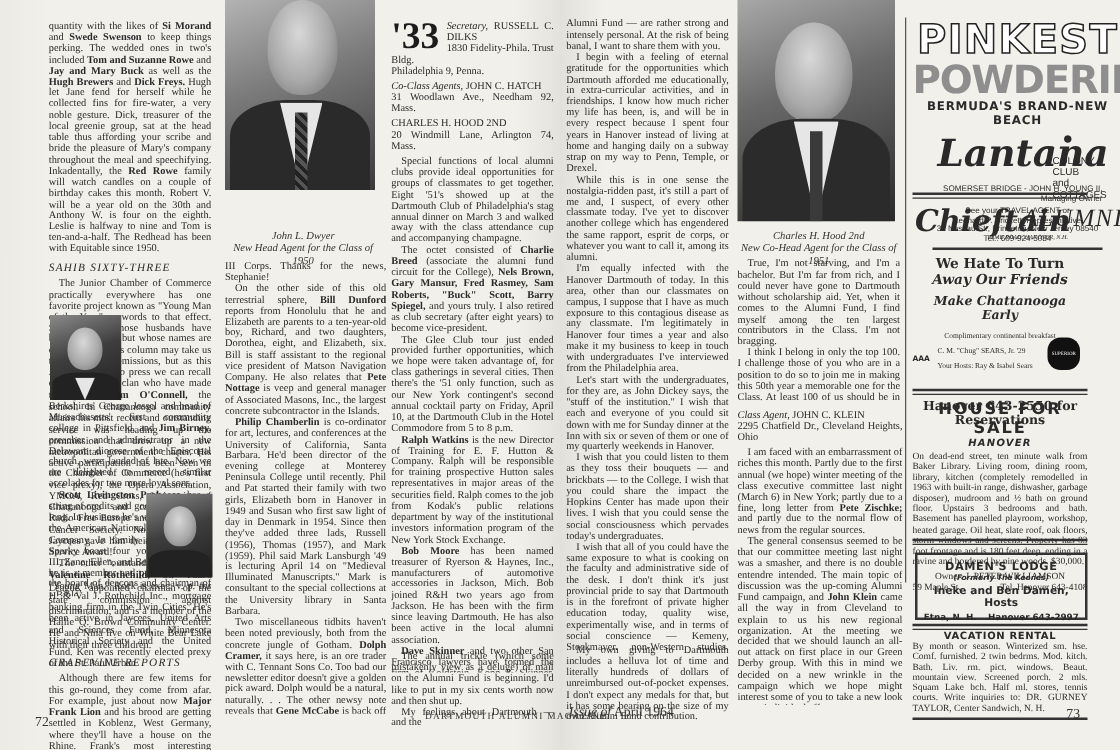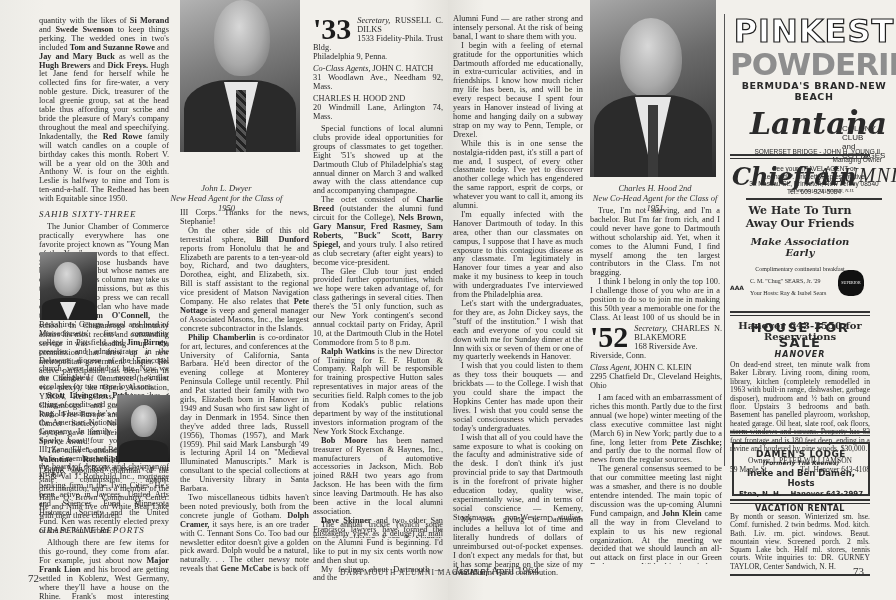--- a/index.html
+++ b/index.html
@@ -65,45 +65,45 @@
   <p><span>Although there are few items for this go-round, they come from afar. For example, just about now </span><b>Major Frank Lion</b><span> and his brood are getting settled in Koblenz, West Germany, where they'll have a house on the Rhine. Frank's most interesting assignment is liaison officer with the German</span></p>
 </div>
 <div class="folio" style="left:28px;top:572px;">72</div>
 
 <div class="photo" style="left:180px;top:0px;width:120px;height:152px;background:linear-gradient(160deg,#b3b3b3 0%,#7d7d7d 40%,#3a3a3a 100%);">
   <div class="face" style="left:34px;top:0px;width:56px;height:76px;"></div>
   <div class="suit" style="left:4px;width:112px;height:72px;background:#2a2a2a;"></div>
   <div class="shirt" style="left:44px;width:34px;height:70px;"></div>
   <div style="position:absolute;left:56px;bottom:0;width:10px;height:62px;background:repeating-linear-gradient(45deg,#555 0 3px,#222 3px 6px);"></div>
 </div>
-<div class="caption" style="left:164px;top:183px;width:125px;">
+<div class="caption" style="left:180px;top:183px;width:125px;">
   <div>John L. Dwyer</div>
   <div>New Head Agent for the Class of 1950</div>
 </div>
 <div class="col" style="left:180px;top:209px;width:129px;height:362px;overflow:hidden;">
   <p class="ni">III Corps. Thanks for the news, Stephanie!</p>
   <p><span>On the other side of this old terrestrial sphere, </span><b>Bill Dunford</b><span> reports from Honolulu that he and Elizabeth are parents to a ten-year-old boy, Richard, and two daughters, Dorothea, eight, and Elizabeth, six. Bill is staff assistant to the regional vice president of Matson Navigation Company. He also relates that </span><b>Pete Nottage</b><span> is veep and general manager of Associated Masons, Inc., the largest concrete subcontractor in the Islands.</span></p>
   <p><b>Philip Chamberlin</b><span> is co-ordinator for art, lectures, and conferences at the University of California, Santa Barbara. He'd been director of the evening college at Monterey Peninsula College until recently. Phil and Pat started their family with two girls, Elizabeth born in Hanover in 1949 and Susan who first saw light of day in Denmark in 1954. Since then they've added three lads, Russell (1956), Thomas (1957), and Mark (1959). Phil said Mark Lansburgh '49 is lecturing April 14 on "Medieval Illuminated Manuscripts." Mark is consultant to the special collections at the University library in Santa Barbara.</span></p>
   <p><span>Two miscellaneous tidbits haven't been noted previously, both from the concrete jungle of Gotham. </span><b>Dolph Cramer,</b><span> it says here, is an ore trader with C. Tennant Sons Co. Too bad our newsletter editor doesn't give a golden pick award. Dolph would be a natural, naturally. . . The other newsy note reveals that </span><b>Gene McCabe</b><span> is back off the Indian reservation in New York (he'd been in Shawnee Mission, Kan., for three years) and co-ordinating oil sales for Mobil. He's called a resale associate in the market planning department.</span></p>
 
 </div>
 
 <div class="col" style="left:313px;top:16px;width:130px;height:522px;overflow:hidden;">
   <div style="overflow:hidden;">
     <span class="classnum">'33</span>
     <div class="sec"><i>Secretary,</i> <span class="sc">RUSSELL C. DILKS</span></div>
-    <div class="sec">1533 Fidelity-Phila. Trust Bldg.</div>
+    <div class="sec">1830 Fidelity-Phila. Trust Bldg.</div>
     <div class="sec">Philadelphia 9, Penna.</div>
   </div>
   <div class="sec" style="margin-top:3px;"><i>Co-Class Agents,</i> <span class="sc">JOHN C. HATCH</span></div>
   <div class="sec">31 Woodlawn Ave., Needham 92, Mass.</div>
   <div class="sec sc" style="margin-top:3px;">CHARLES H. HOOD 2ND</div>
   <div class="sec" style="margin-bottom:4px;">20 Windmill Lane, Arlington 74, Mass.</div>
   <p>Special functions of local alumni clubs provide ideal opportunities for groups of classmates to get together. Eight '51's showed up at the Dartmouth Club of Philadelphia's stag annual dinner on March 3 and walked away with the class attendance cup and accompanying champagne.</p>
-  <p><span>The octet consisted of </span><b>Charlie Breed</b><span> (outstander the alumni fund circuit for the College), </span><b>Nels Brown, Gary Mansur, Fred Rasmey, Sam Roberts, "Buck" Scott, Barry Spiegel,</b><span> and yours truly. I also retired as club secretary (after eight years) to become vice-president.</span></p>
+  <p><span>The octet consisted of </span><b>Charlie Breed</b><span> (associate the alumni fund circuit for the College), </span><b>Nels Brown, Gary Mansur, Fred Rasmey, Sam Roberts, "Buck" Scott, Barry Spiegel,</b><span> and yours truly. I also retired as club secretary (after eight years) to become vice-president.</span></p>
   <p>The Glee Club tour just ended provided further opportunities, which we hope were taken advantage of, for class gatherings in several cities. Then there's the '51 only function, such as our New York contingent's second annual cocktail party on Friday, April 10, at the Dartmouth Club in the Hotel Commodore from 5 to 8 p.m.</p>
   <p><b>Ralph Watkins</b><span> is the new Director of Training for E. F. Hutton &amp; Company. Ralph will be responsible for training prospective Hutton sales representatives in major areas of the securities field. Ralph comes to the job from Kodak's public relations department by way of the institutional investors information program of the New York Stock Exchange.</span></p>
   <p><b>Bob Moore</b><span> has been named treasurer of Ryerson &amp; Haynes, Inc., manufacturers of automotive accessories in Jackson, Mich. Bob joined R&amp;H two years ago from Jackson. He has been with the firm since leaving Dartmouth. He has also been active in the local alumni association.</span></p>
   <p><b>Dave Skinner</b><span> and two other San Francisco lawyers have formed the firm of Goldstein, Kopp &amp; Skinner. The Kopp is Quent Kopp '49, well known to many of us.</span></p>
 
 </div>
 <div class="col" style="left:313px;top:521px;width:130px;">
   <p>The annual trickle (which some mistakenly view as a deluge) of mail on the Alumni Fund is beginning. I'd like to put in my six cents worth now and then shut up.</p>
   <p>My feelings about Dartmouth — and the</p>
 </div>
@@ -135,26 +135,20 @@
 <div class="caption" style="left:590px;top:183px;width:130px;">
   <div>Charles H. Hood 2nd</div>
   <div>New Co-Head Agent for the Class of 1951</div>
 </div>
 <div class="col" style="left:590px;top:207px;width:130px;height:115px;overflow:hidden;">
   <p>True, I'm not starving, and I'm a bachelor. But I'm far from rich, and I could never have gone to Dartmouth without scholarship aid. Yet, when it comes to the Alumni Fund, I find myself among the ten largest contributors in the Class. I'm not bragging.</p>
   <p>I think I belong in only the top 100. I challenge those of you who are in a position to do so to join me in making this 50th year a memorable one for the Class. At least 100 of us should be in the Century Club this year. Let's make it so.</p>
 
 </div>
 <div class="col" style="left:590px;top:324px;width:132px;height:240px;overflow:hidden;">
-  <div style="overflow:hidden;">
-    <span class="classnum">'52</span>
-    <div class="sec"><i>Secretary,</i> <span class="sc">CHARLES N. BLAKEMORE</span></div>
-    <div class="sec">168 Riverside Ave.</div>
-    <div class="sec">Riverside, Conn.</div>
-  </div>
   <div class="sec" style="margin-top:3px;"><i>Class Agent,</i> <span class="sc">JOHN C. KLEIN</span></div>
   <div class="sec" style="margin-bottom:4px;">2295 Chatfield Dr., Cleveland Heights, Ohio</div>
   <p><span>I am faced with an embarrassment of riches this month. Partly due to the first annual (we hope) winter meeting of the class executive committee last night (March 6) in New York; partly due to a fine, long letter from </span><b>Pete Zischke;</b><span> and partly due to the normal flow of news from the regular sources.</span></p>
   <p><span>The general consensus seemed to be that our committee meeting last night was a smasher, and there is no double entendre intended. The main topic of discussion was the up-coming Alumni Fund campaign, and </span><b>John Klein</b><span> came all the way in from Cleveland to explain to us his new regional organization. At the meeting we decided that we should launch an all-out attack on first place in our Green Derby group. With this in mind we decided on a new wrinkle in the campaign which we hope might interest some of you to take a new look at our individual efforts.</span></p>
 
 </div>
 
 <div class="vrule" style="left:724px;top:14px;height:452px;"></div>
 
 <div class="ad" style="top:14px;">
@@ -179,22 +173,22 @@
 </div>
 <div class="hr2" style="position:absolute;left:730px;width:140px;top:154px;"></div>
 
 <div class="ad" style="top:162px;width:140px;">
   <div style="position:relative;height:36px;">
     <span class="script" style="position:absolute;left:2px;top:0px;font-size:24px;">Chieftain</span>
     <span style="position:absolute;left:88px;top:2px;font-size:20px;font-style:italic;letter-spacing:1px;">ALUMNI</span>
     <span style="position:absolute;left:60px;top:26px;font-size:5px;font-style:italic;">LYME ROAD, HANOVER, N.H.</span>
   </div>
   <div class="heavy" style="font-size:11px;line-height:13px;margin-top:6px;">We Hate To Turn</div>
-  <div class="heavy" style="font-size:11px;line-height:13px;">Away Our Friends</div>
-  <div class="script" style="font-size:10px;margin-top:6px;">Make Association</div>
+  <div class="heavy" style="font-size:11px;line-height:13px;font-style:italic;">Away Our Friends</div>
+  <div class="script" style="font-size:10px;margin-top:6px;">Make Chattanooga</div>
   <div class="script" style="font-size:10px;">Early</div>
   <div style="font-size:6px;margin-top:8px;">Complimentary continental breakfast</div>
   <div style="position:relative;height:28px;text-align:left;font-size:6px;margin-top:4px;">
     <span class="sansheavy" style="position:absolute;left:0;top:8px;font-size:6px;">AAA</span>
     <span style="position:absolute;left:20px;top:2px;">C. M. "Chug" SEARS, Jr. '29</span>
     <span style="position:absolute;left:20px;top:14px;">Your Hosts: Ray &amp; Isabel Sears</span>
     <span style="position:absolute;left:108px;top:-6px;width:26px;height:26px;background:#111;border-radius:40%;color:#fff;font-size:4px;line-height:26px;text-align:center;">SUPERIOR</span>
   </div>
   <div class="heavy" style="font-size:10px;margin-top:16px;">Hanover 643-2550 for Reservations</div>
 </div>

